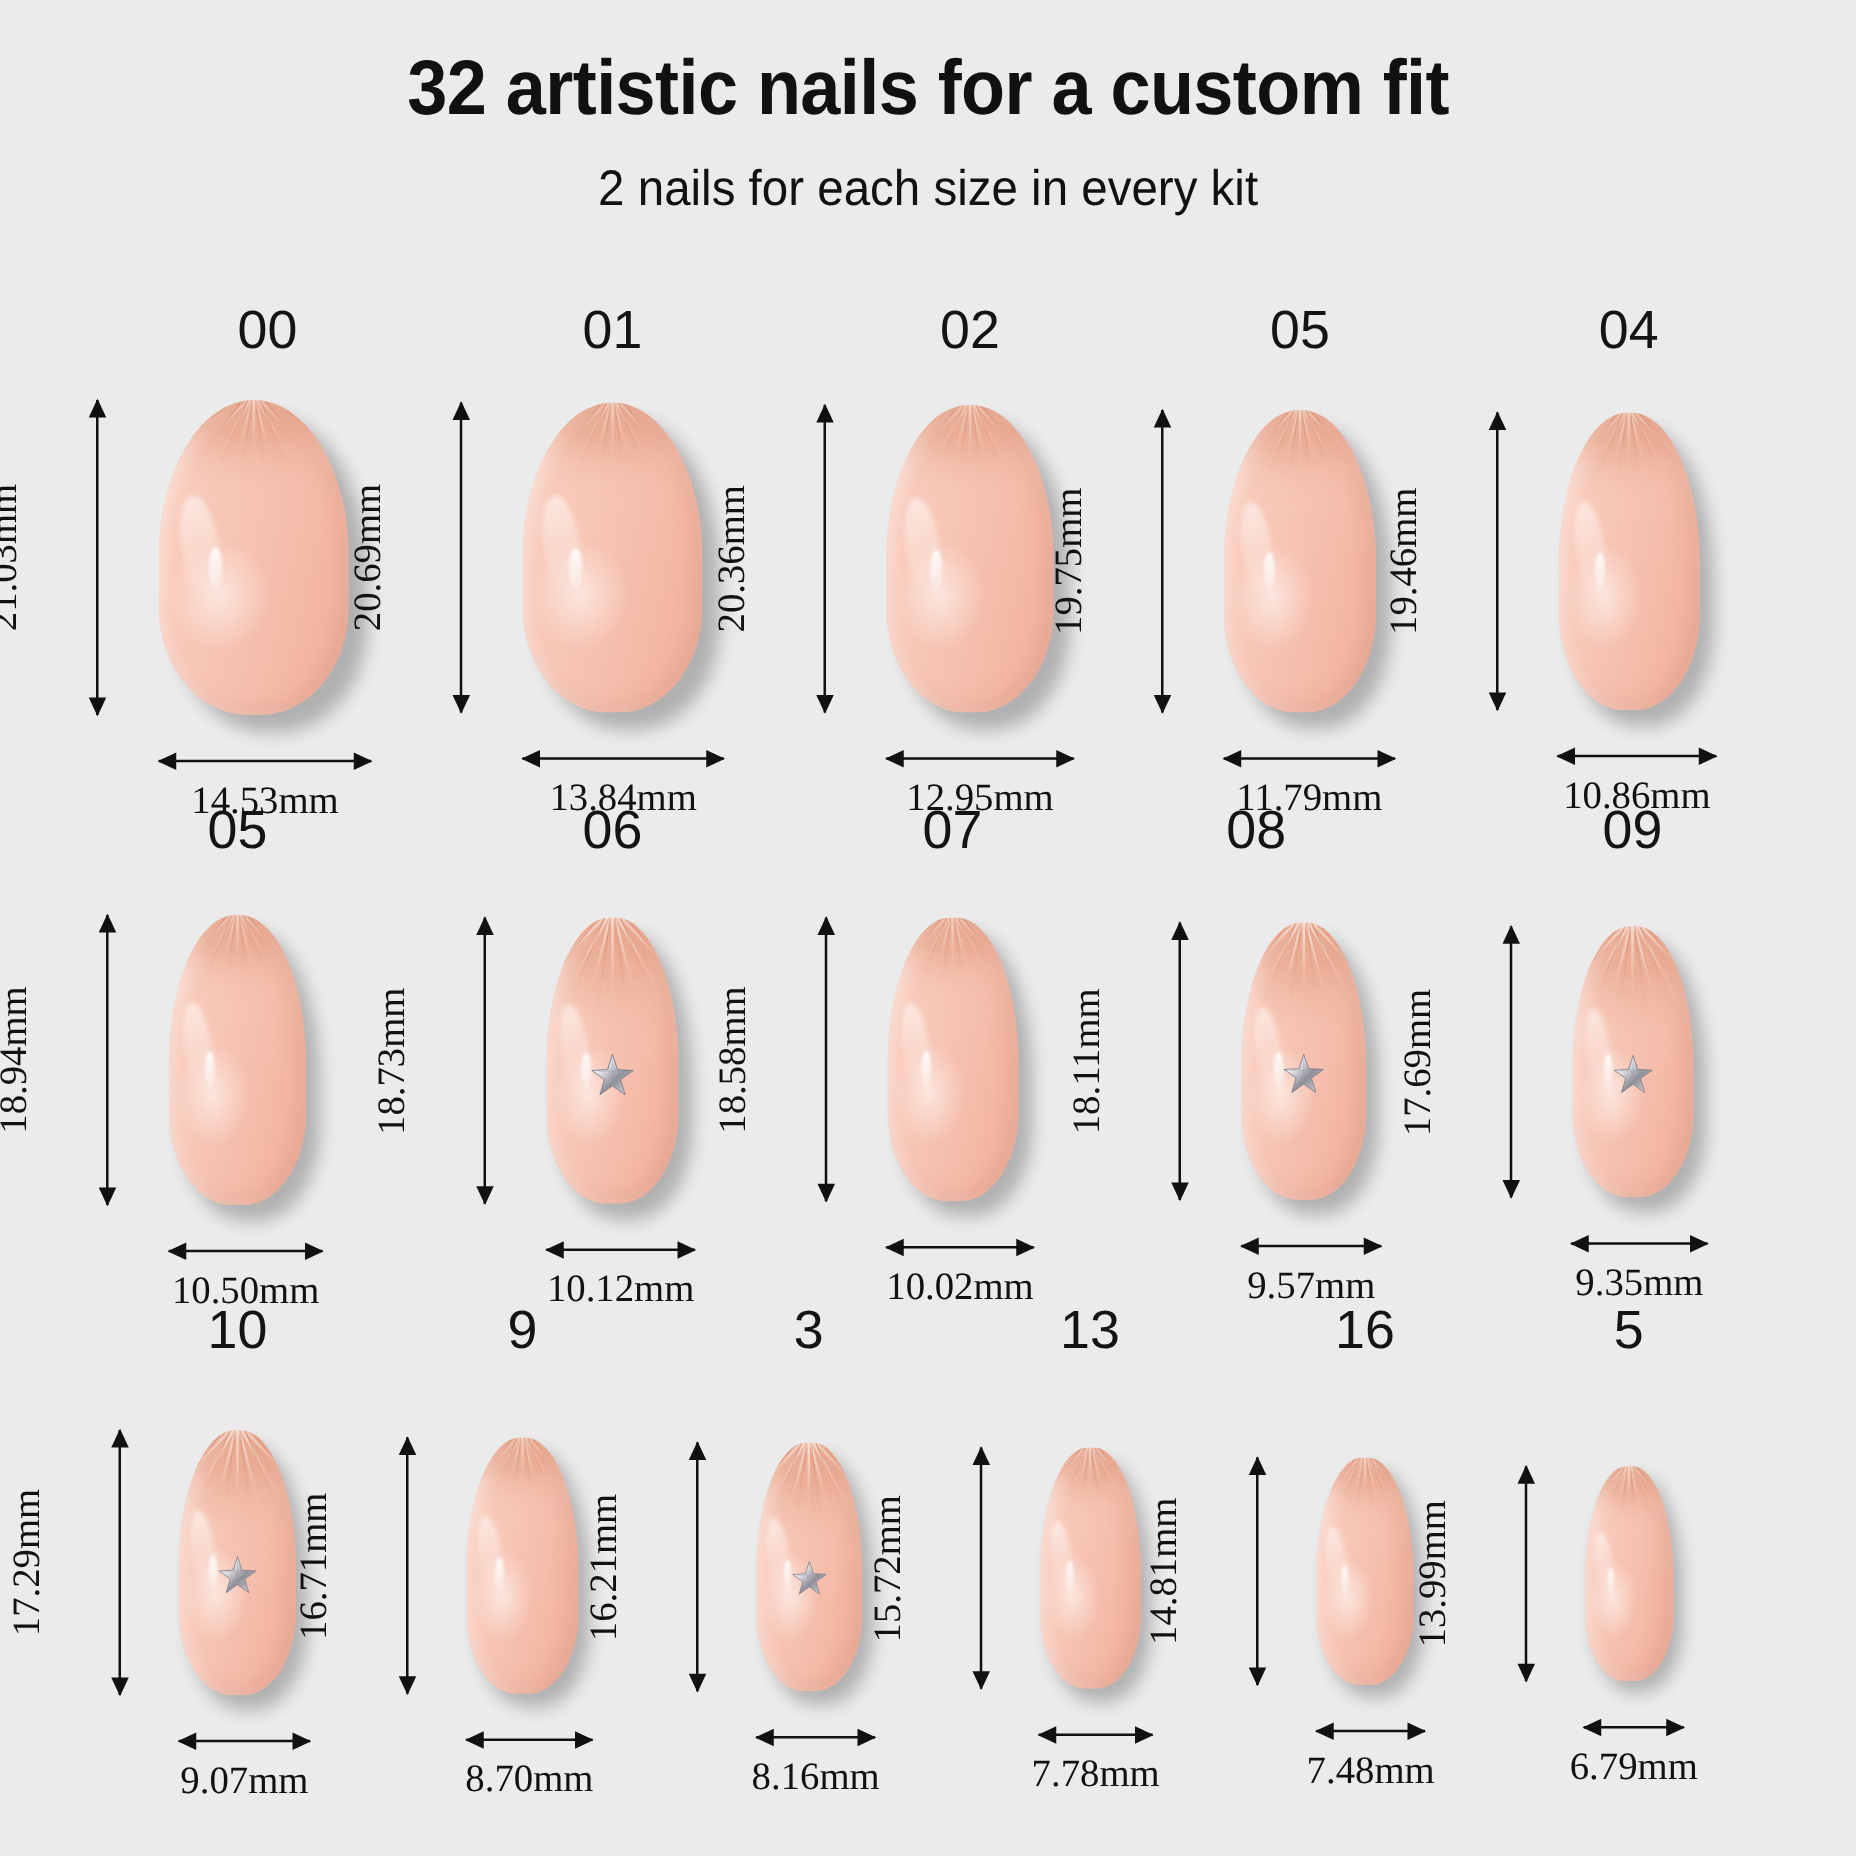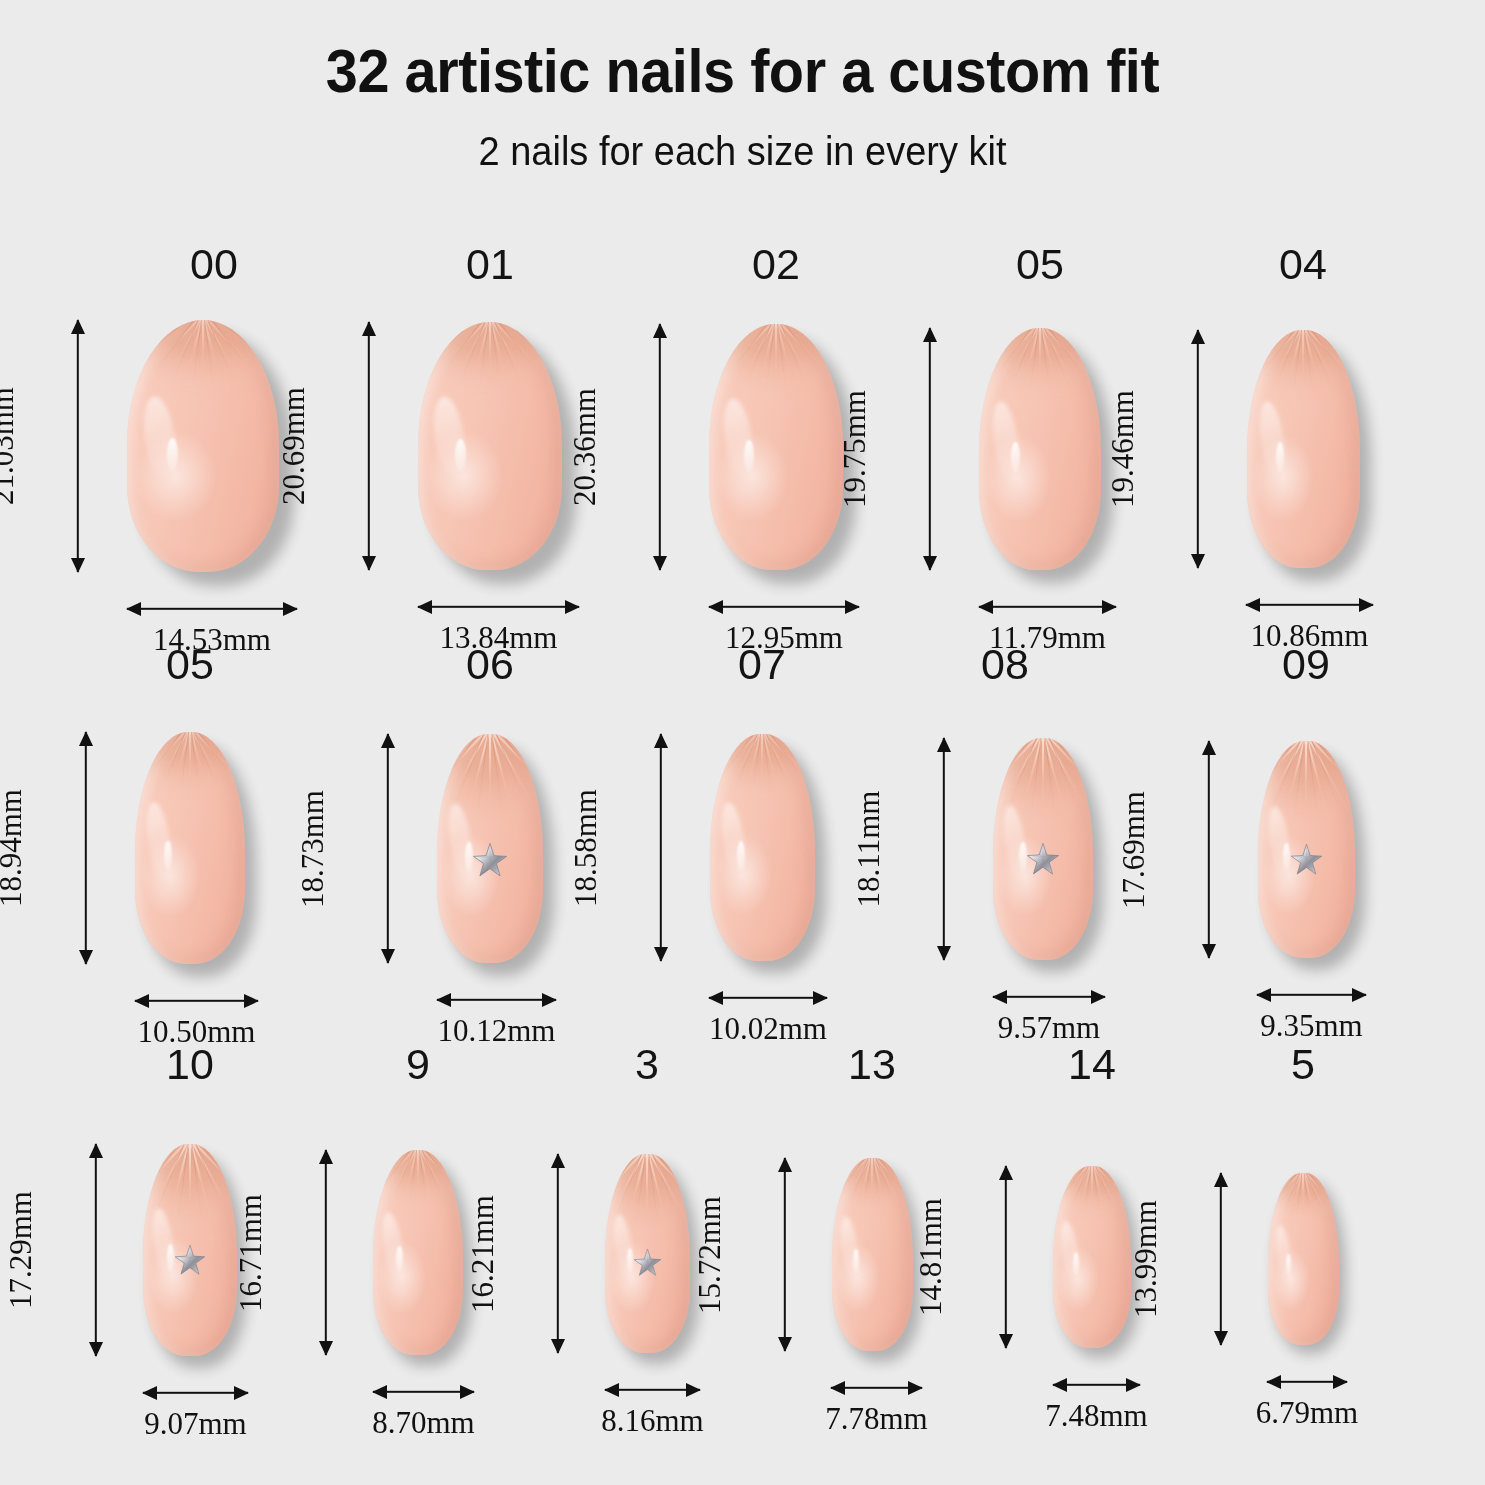--- a/index.html
+++ b/index.html
@@ -778,21 +778,21 @@
             <div class="vtext">15.72mm</div>
           </div>
           <div class="dim-h" style="left: 831px; top: 339px; width: 91px; height: 18px;">
             <div class="line"></div>
             <div class="head left"></div>
             <div class="head right"></div>
             <div class="htext">7.78mm</div>
           </div>
         </div>
         <div class="cell" style="left: 0px; width: 1485px; height: 395px;">
-          <div class="size-label" style="left: 1092px;">14</div>
+          <div class="size-label" style="left: 1092px;">16</div>
           <div class="nail-stage" style="left: 1053px; top: 126px; width: 78px; height: 182px;">
             <div class="nail-shadow" style="left: 8px; top: 10px; width: 78px; height: 182px; border-radius: 37px 37px 35px 35px / 96px 96px 56px 56px;"></div>
             <div class="nail" style="width: 78px; height: 182px; border-radius: 37px 37px 35px 35px / 96px 96px 56px 56px;">
               <div class="shell" style="height: 62px;">
                 <div class="ray" style="transform: translateX(-50%) rotate(-44deg); opacity: 0.38;"></div>
                 <div class="ray" style="transform: translateX(-50%) rotate(-29.3333deg); opacity: 0.453333;"></div>
                 <div class="ray" style="transform: translateX(-50%) rotate(-14.6667deg); opacity: 0.526667;"></div>
                 <div class="ray" style="transform: translateX(-50%) rotate(0deg); opacity: 0.6;"></div>
                 <div class="ray" style="transform: translateX(-50%) rotate(14.6667deg); opacity: 0.526667;"></div>
                 <div class="ray" style="transform: translateX(-50%) rotate(29.3333deg); opacity: 0.453333;"></div>

